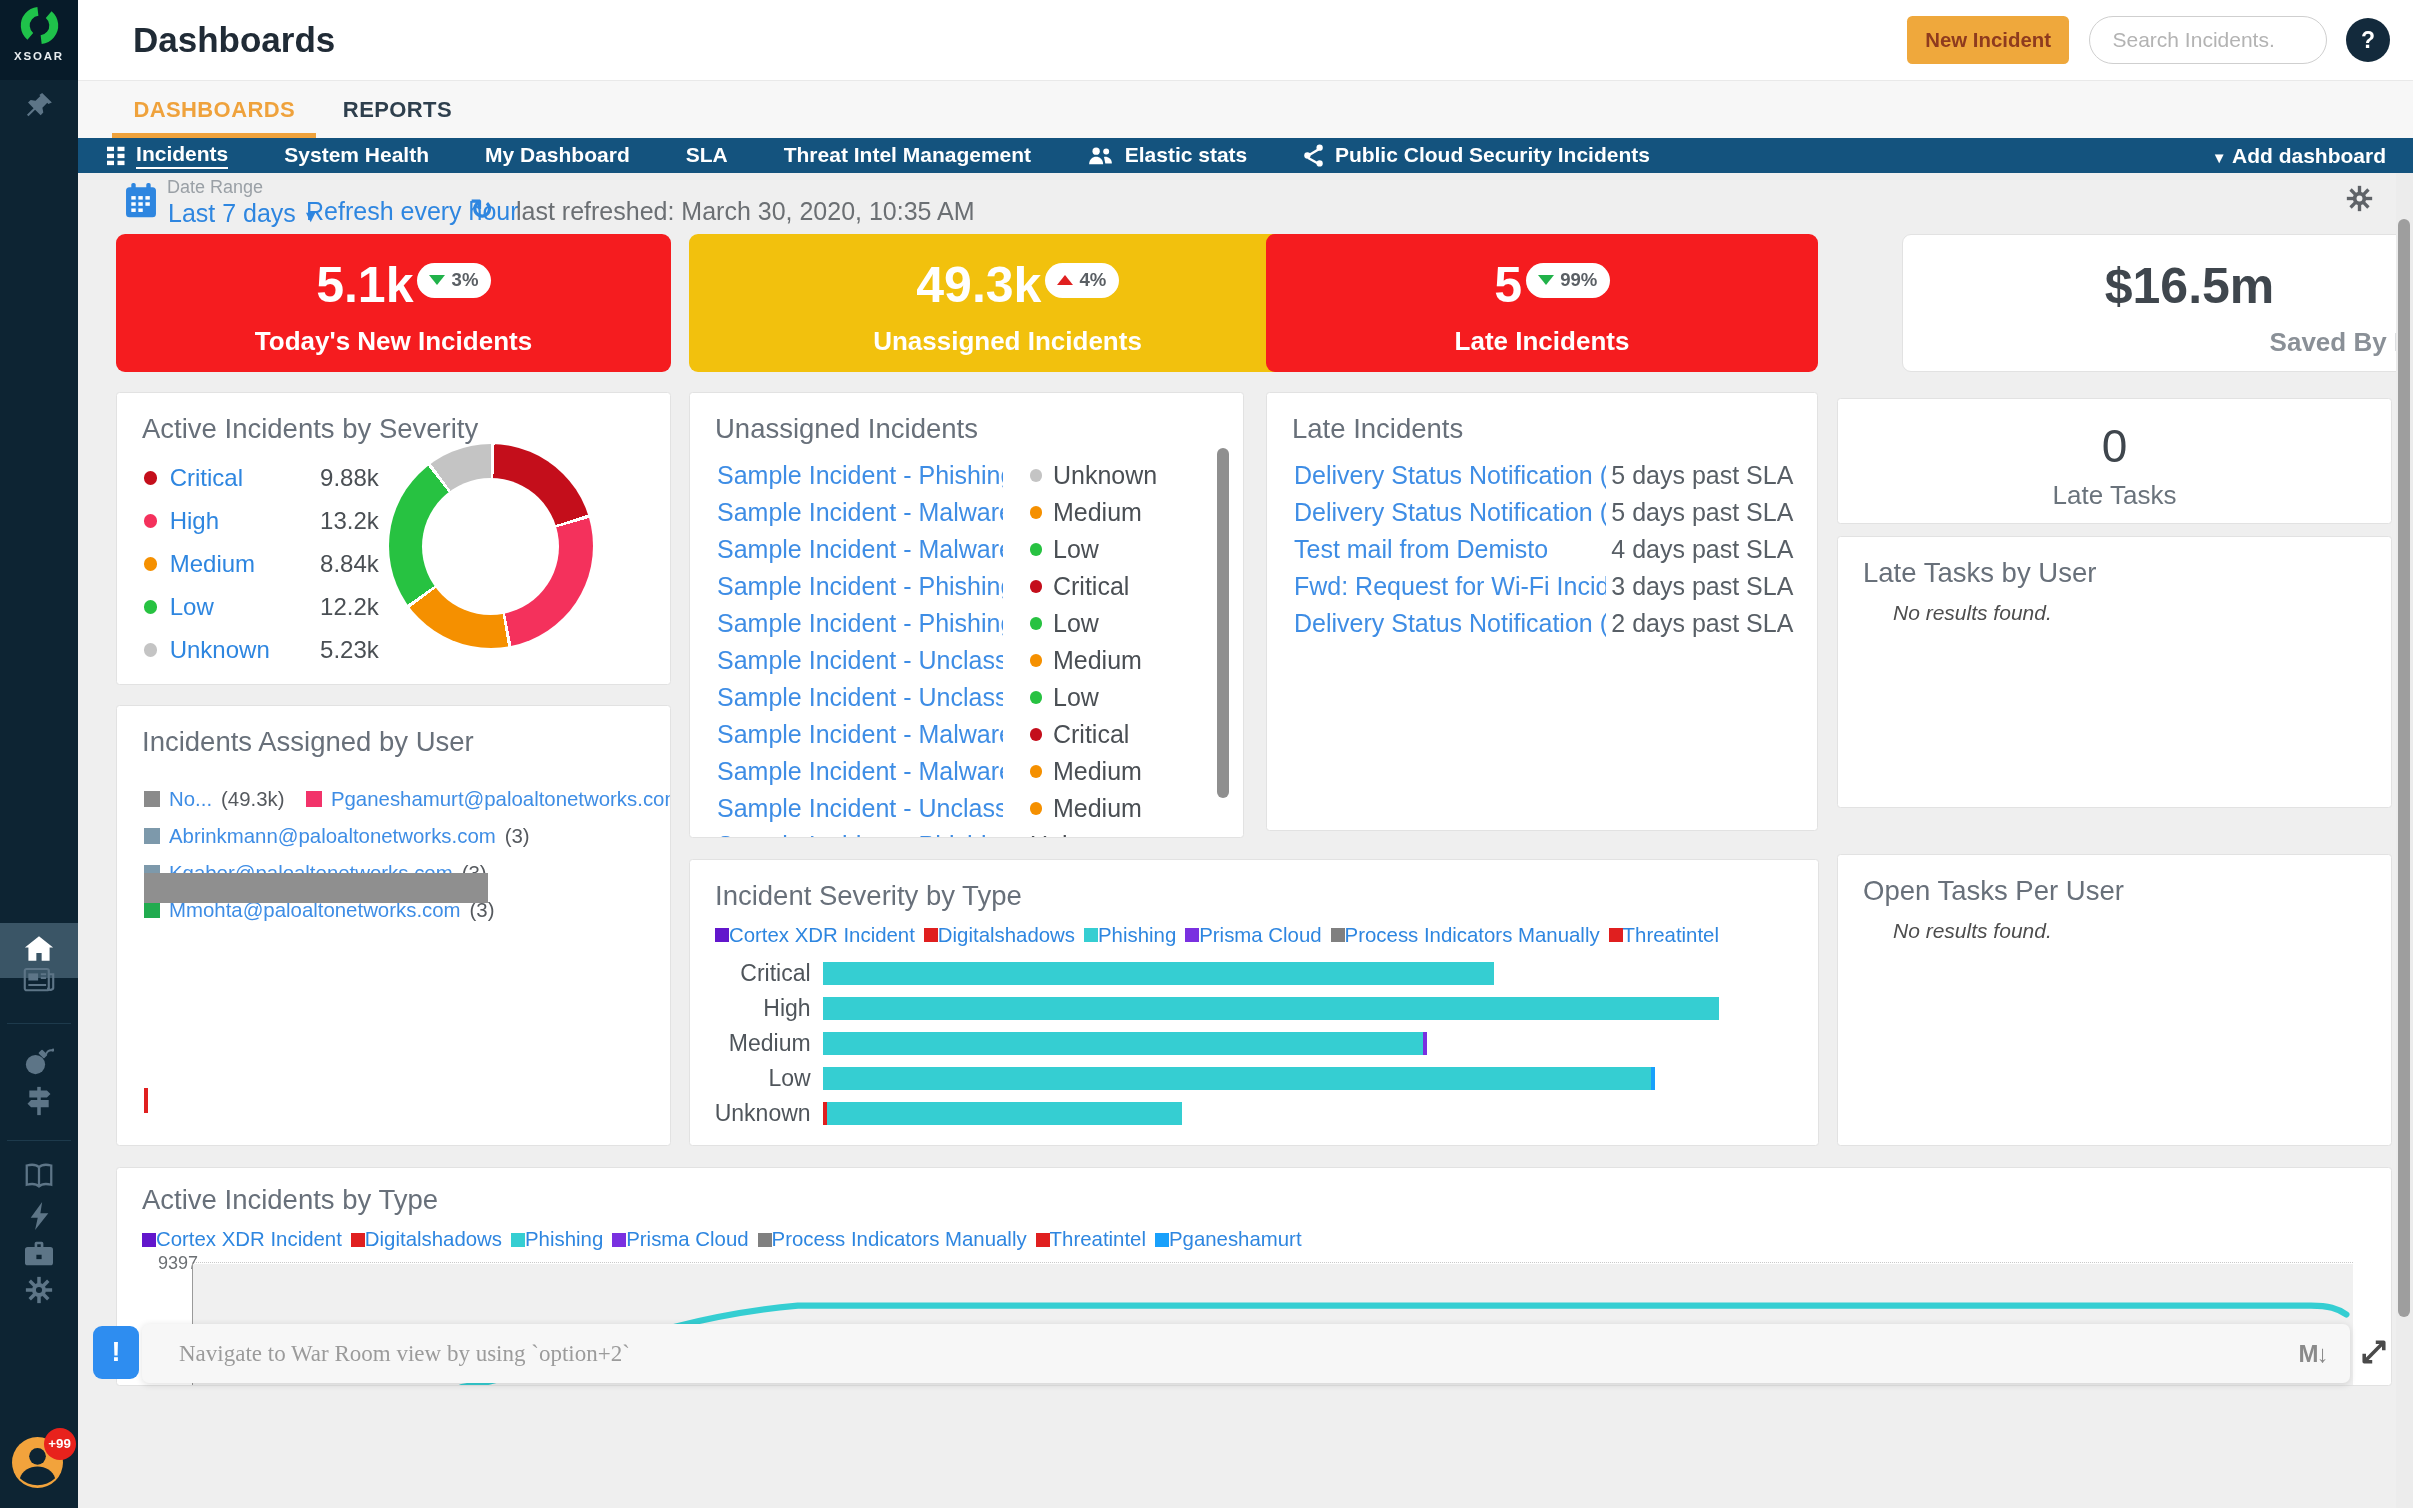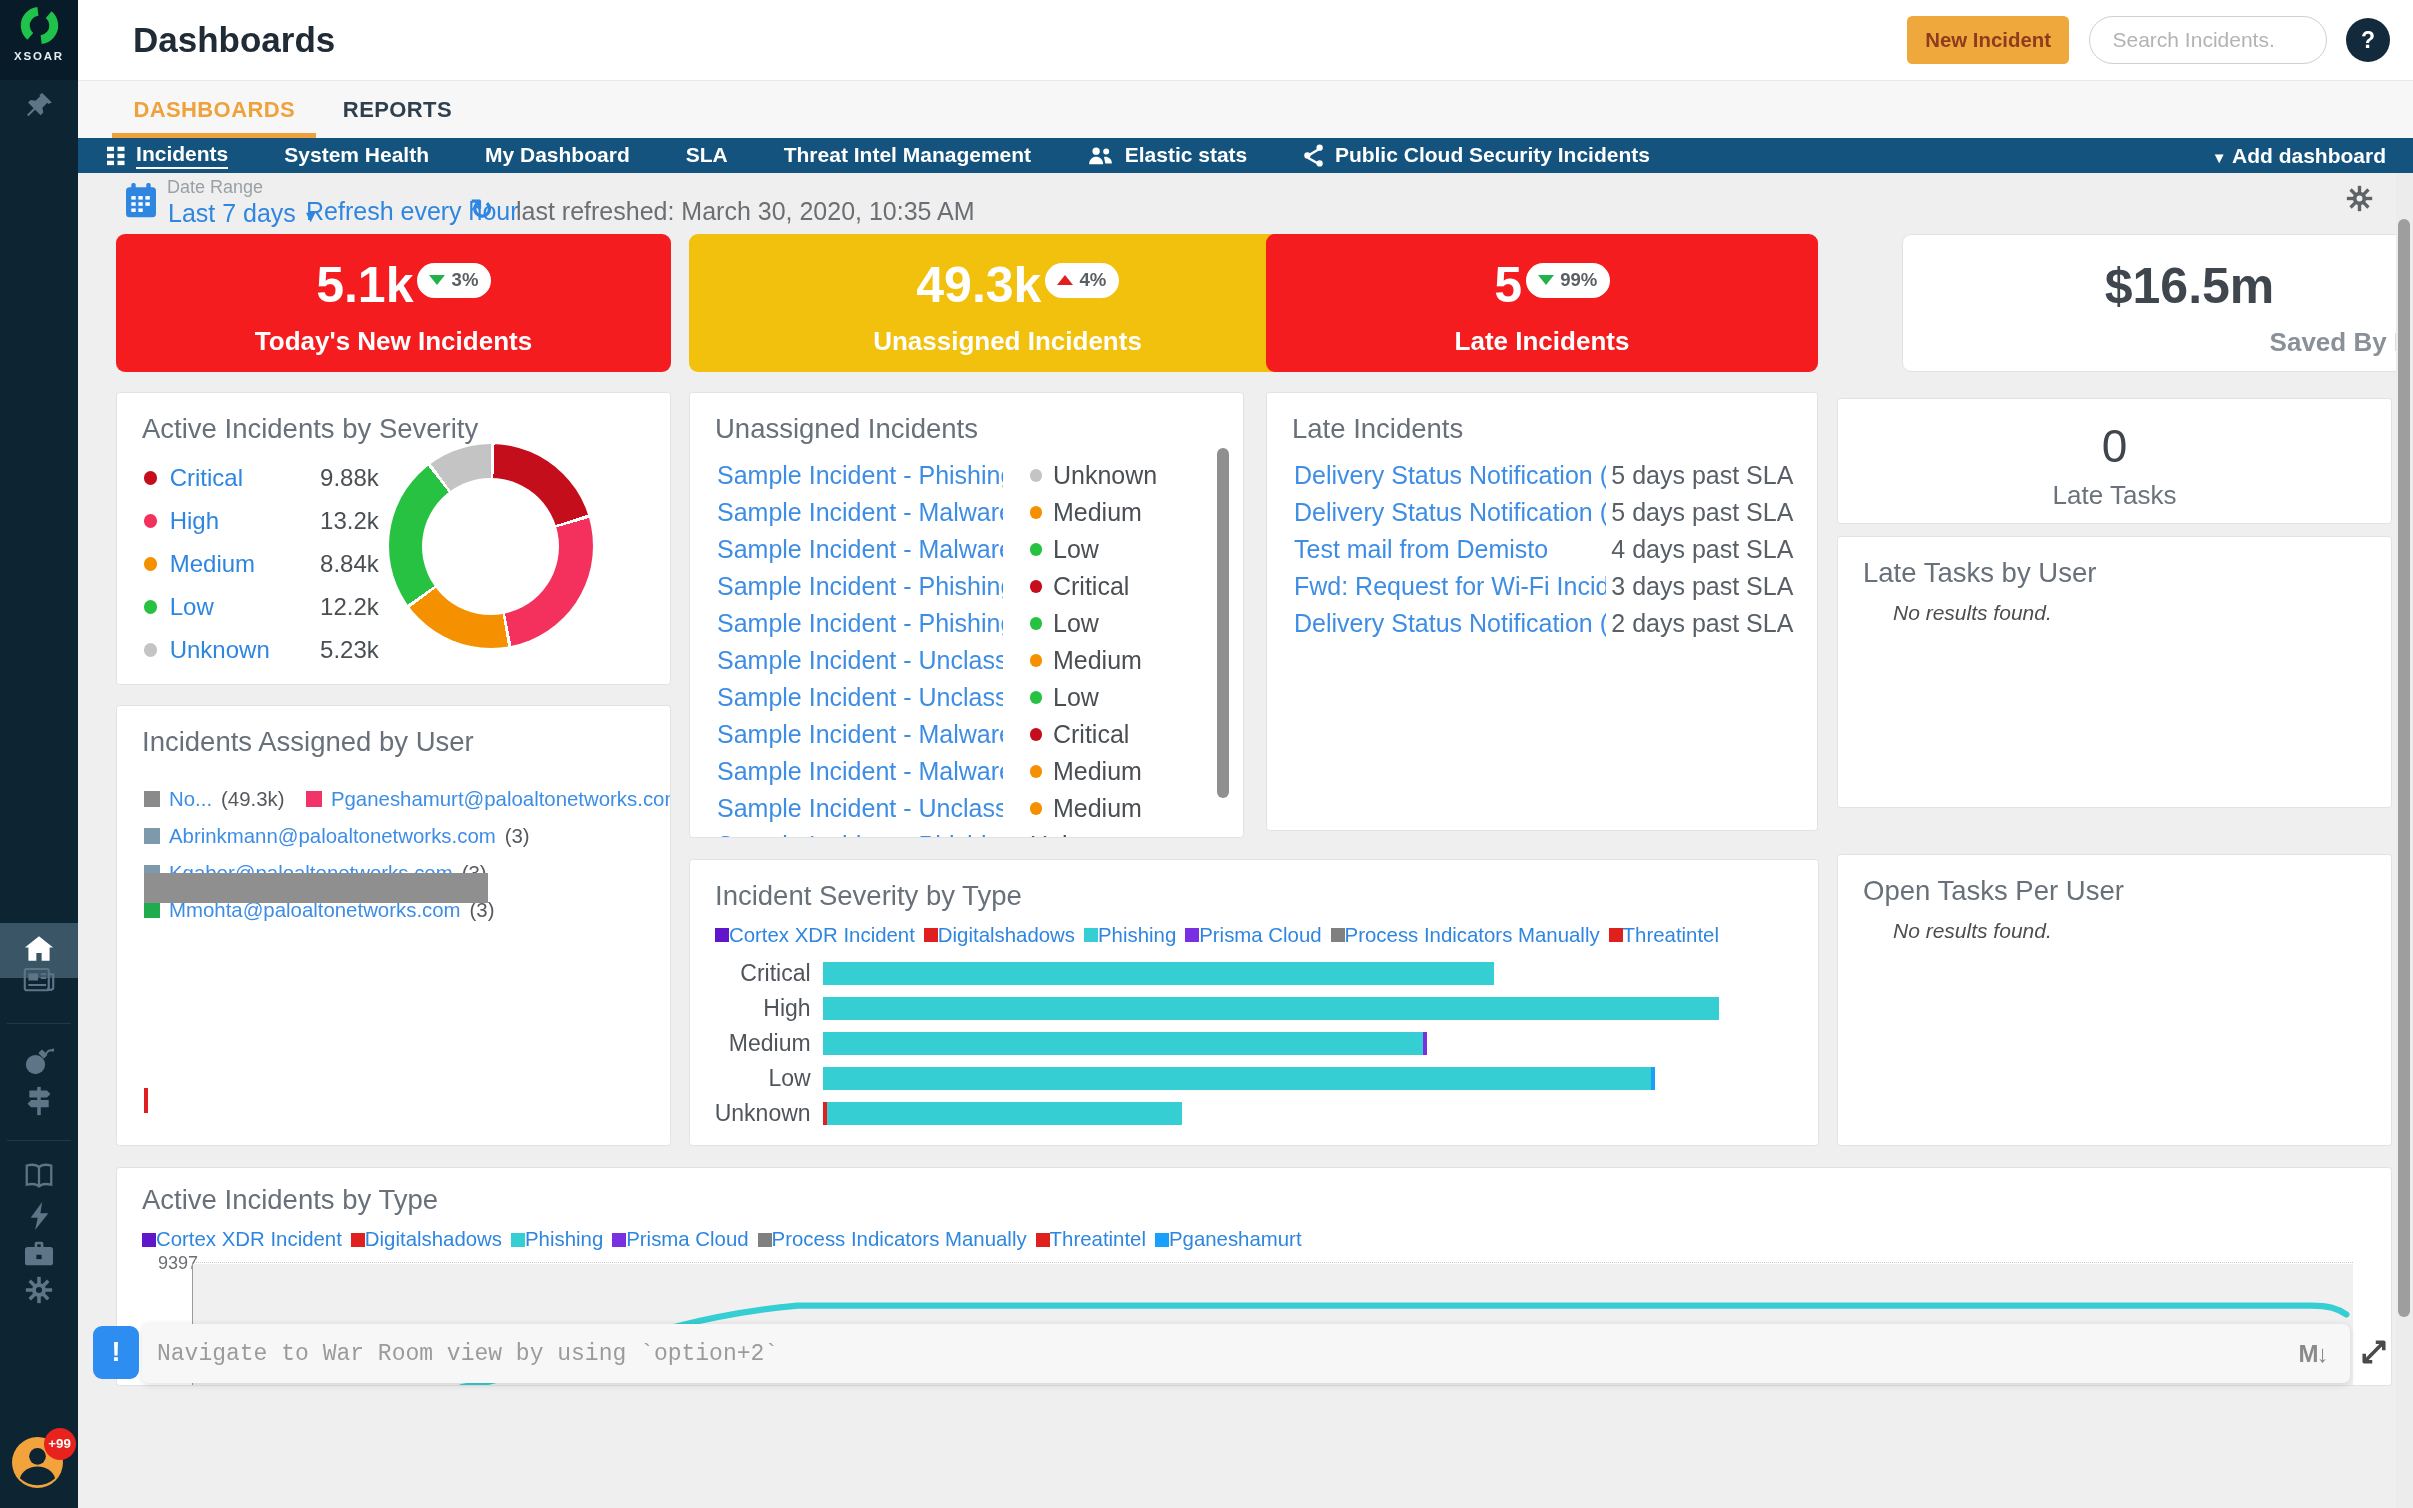--- a/index.html
+++ b/index.html
@@ -105,21 +105,21 @@
   .hbar { height:23px; }
 
   .ytick { position:absolute; font-size:18px; color:#6b6f73; }
   .gridline { position:absolute; border-top:1.8px dotted #c9c9c9; }
   .axisline { position:absolute; width:1.8px; background:#9a9a9a; }
   .plotarea { position:absolute; background:#f0f0f0; }
 
   
   .toast-ic { left:93px; top:1326px; width:46px; height:53px; background:#2e8df0; border-radius:9px; color:#fff; font-size:27px; font-weight:bold; text-align:center; line-height:53px; z-index:6; }
   .toast-bar { left:142px; top:1324px; width:2208px; height:59px; background:#f7f7f7; border-radius:7px; box-shadow:0 1.8px 7px rgba(0,0,0,0.12); display:flex; align-items:center; z-index:5; }
-  .toast-msg { font-family:Liberation Mono, monospace; color:#9b9b9b; font-size:23px; margin-left:15px; flex:1; }
+  .toast-msg { font-family:Liberation Serif, serif; color:#9b9b9b; font-size:23px; margin-left:37px; flex:1; }
   .toast-md { color:#8a8a8a; font-size:24px; font-weight:bold; margin-right:23px; letter-spacing:-1.8px; }
   .toast-expand { left:2358px; top:1336px; z-index:6; cursor:pointer; }
 
   .pg-track { left:2396px; top:173px; width:18px; bottom:0; background:#ececec; z-index:7; }
   .pg-thumb { left:2398px; top:219px; width:12.4px; height:1098px; background:#9e9e9e; border-radius:6.2px; z-index:8; }
 </style>
 </head>
 <body>
 
 <div id="screen">

